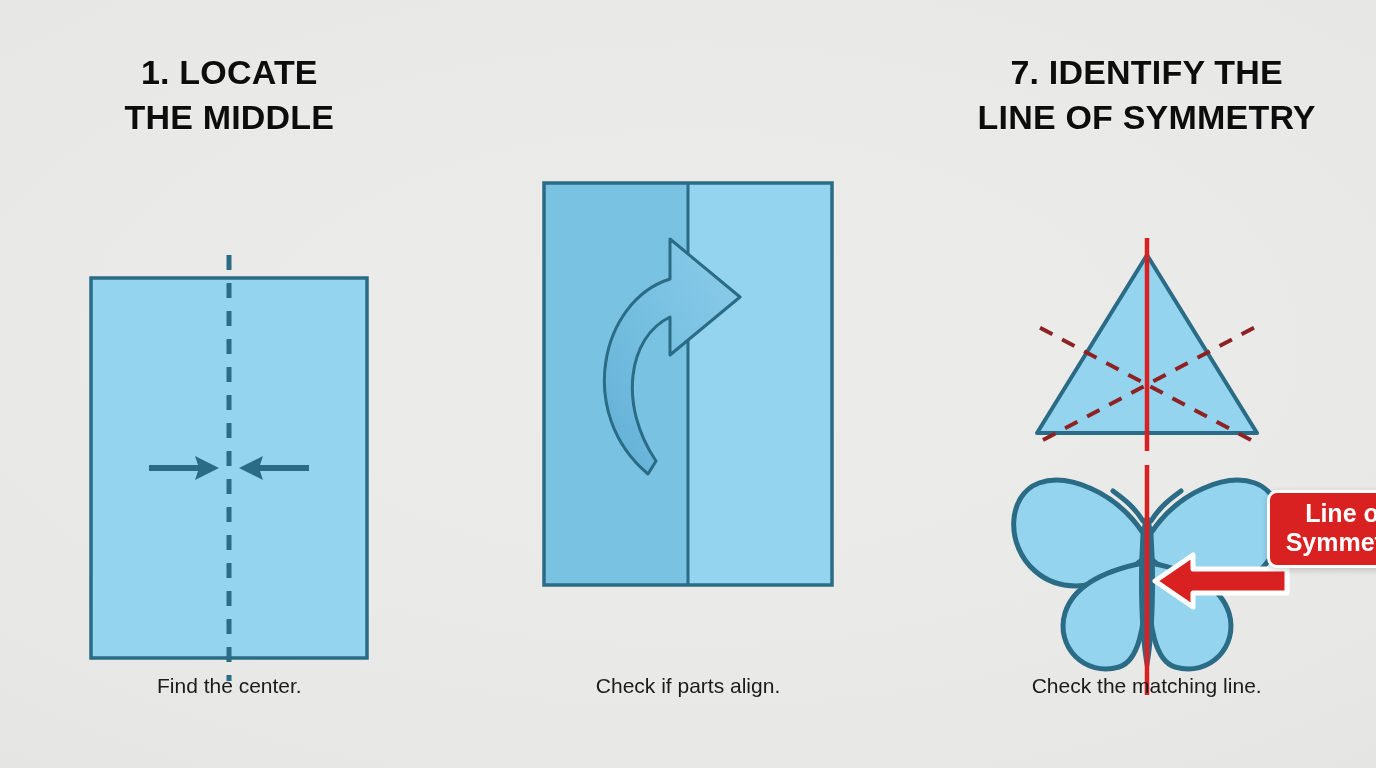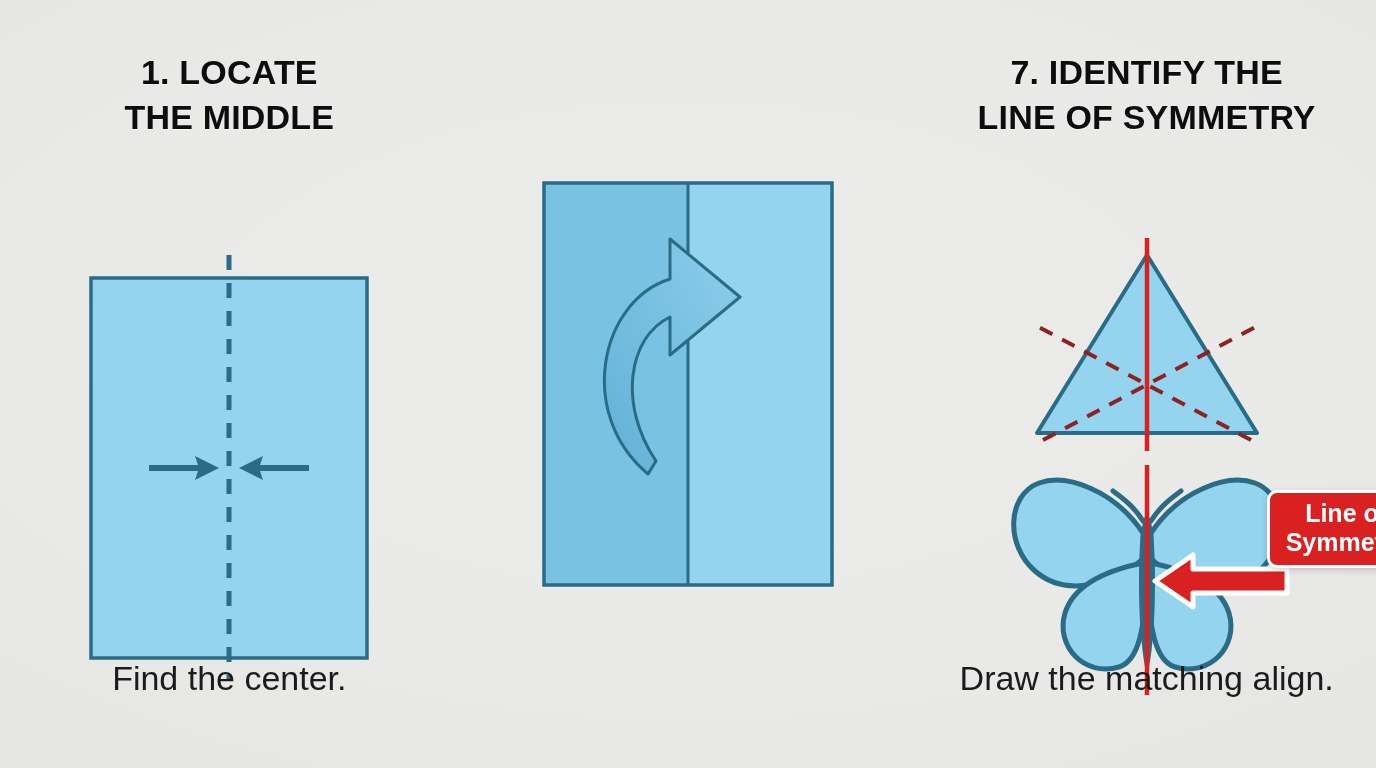--- a/index.html
+++ b/index.html
@@ -53,21 +53,21 @@
     display: flex;
     align-items: center;
     justify-content: center;
   }
   .panel-caption {
     position: absolute;
     bottom: 70px;
     left: 0;
     right: 0;
     text-align: center;
-    font-size: 34px;
+    font-size: 21px;
     color: #1b1b1b;
     font-weight: normal;
   }
   svg { display: block; overflow: visible; }
 </style>
 </head>
 <body>
 
 <div id="stage">
   <div class="panels">
@@ -117,20 +117,21 @@
 
           <path d="M 120 305
                    C 48 245, 72 132, 142 110
                    L 142 70
                    L 212 128
                    L 142 186
                    L 142 148
                    C 100 168, 90 236, 128 292 Z" fill="url(#foldArrowGrad)" stroke="#2a6b85" stroke-width="3" stroke-linejoin="round"></path>
         </svg>
       </div>
+      <div class="panel-caption">Check if parts align.</div>
     </section>
 
     <section class="panel">
       <h2 class="panel-title">7. IDENTIFY THE
 LINE OF SYMMETRY</h2>
       <div class="panel-art">
         <svg width="400" height="470" viewBox="0 0 400 470">
 
           <g>
             <polygon points="200,22 310,200 90,200" fill="#95d4ef" stroke="#2a6b85" stroke-width="4" stroke-linejoin="round"></polygon>
@@ -178,17 +179,17 @@
         </svg>
 
         <div style="position:absolute; left:calc(50% + 120px); top:calc(50% + 22px);
                     background:#d92121; border:3px solid #ffffff; border-radius:10px;
                     padding:6px 16px 8px 16px; box-shadow:0 2px 6px rgba(0,0,0,0.18);
                     text-align:center; line-height:1.15;">
           <div style="color:#ffffff; font-size:25px; font-weight:bold;">Line of</div>
           <div style="color:#ffffff; font-size:25px; font-weight:bold;">Symmetry</div>
         </div>
       </div>
-      <div class="panel-caption">Draw the matching align.</div>
+      <div class="panel-caption">Check the matching line.</div>
     </section>
 
   </div>
 </div>
 
 </body></html>

